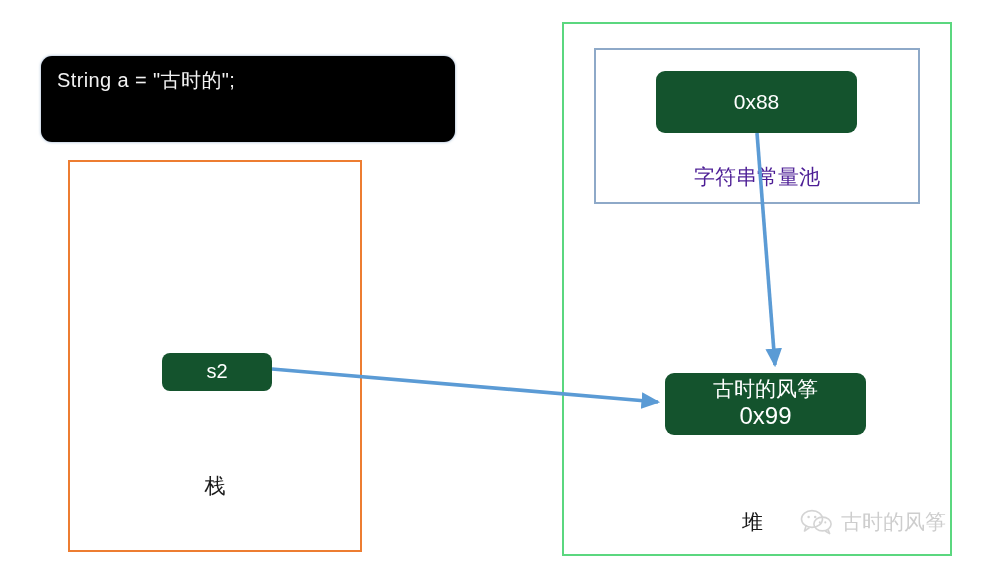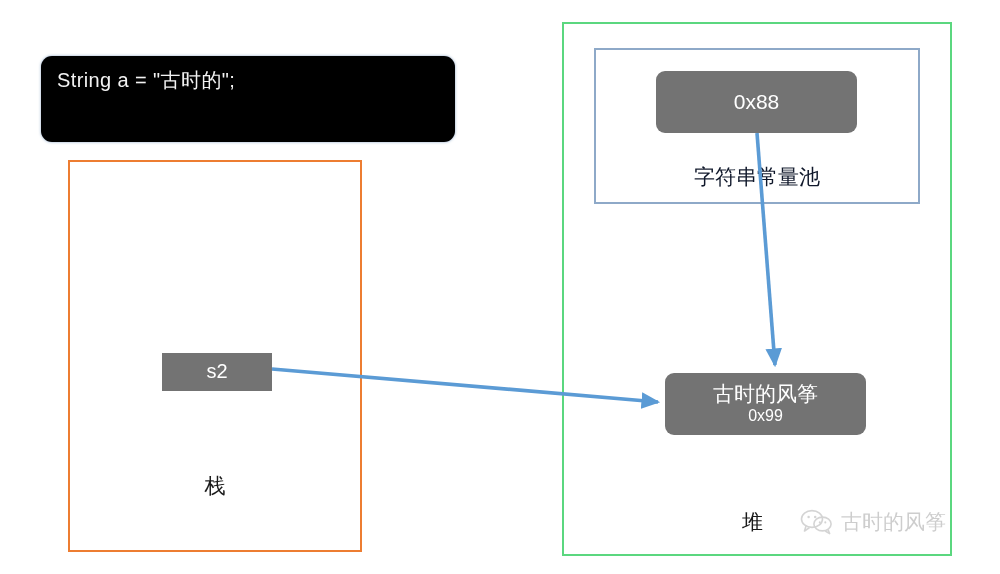--- a/index.html
+++ b/index.html
@@ -91,28 +91,28 @@
     background: transparent;
     box-sizing: border-box;
   }
   .pool-label {
     position: absolute;
     left: 594px;
     top: 163px;
     width: 326px;
     text-align: center;
     font-size: 21px;
-    color: #0f172a;
+    color: #4c1d95;
     font-family: "DejaVu Sans", sans-serif;
   }
 
   
   .node {
     position: absolute;
-    background: #737373;
+    background: #14532d;
     color: #ffffff;
     display: flex;
     flex-direction: column;
     align-items: center;
     justify-content: center;
     box-sizing: border-box;
     line-height: 1.18;
   }
   .node-pool-ref {
     left: 656px;
@@ -120,38 +120,38 @@
     width: 201px;
     height: 62px;
     border-radius: 9px;
     font-size: 21px;
   }
   .node-stack-var {
     left: 162px;
     top: 353px;
     width: 110px;
     height: 38px;
-    border-radius: 0px;
+    border-radius: 8px;
     font-size: 20px;
     text-align: right;
   }
   .node-heap-obj {
     left: 665px;
     top: 373px;
     width: 201px;
     height: 62px;
     border-radius: 9px;
     font-size: 20px;
   }
   .node-heap-obj .line1 {
     font-family: "DejaVu Sans", sans-serif;
     font-size: 21px;
   }
   .node-heap-obj .line2 {
-    font-size: 16px;
+    font-size: 24px;
   }
 
   
   .arrow-layer {
     position: absolute;
     left: 0;
     top: 0;
     width: 1000px;
     height: 574px;
     pointer-events: none;

